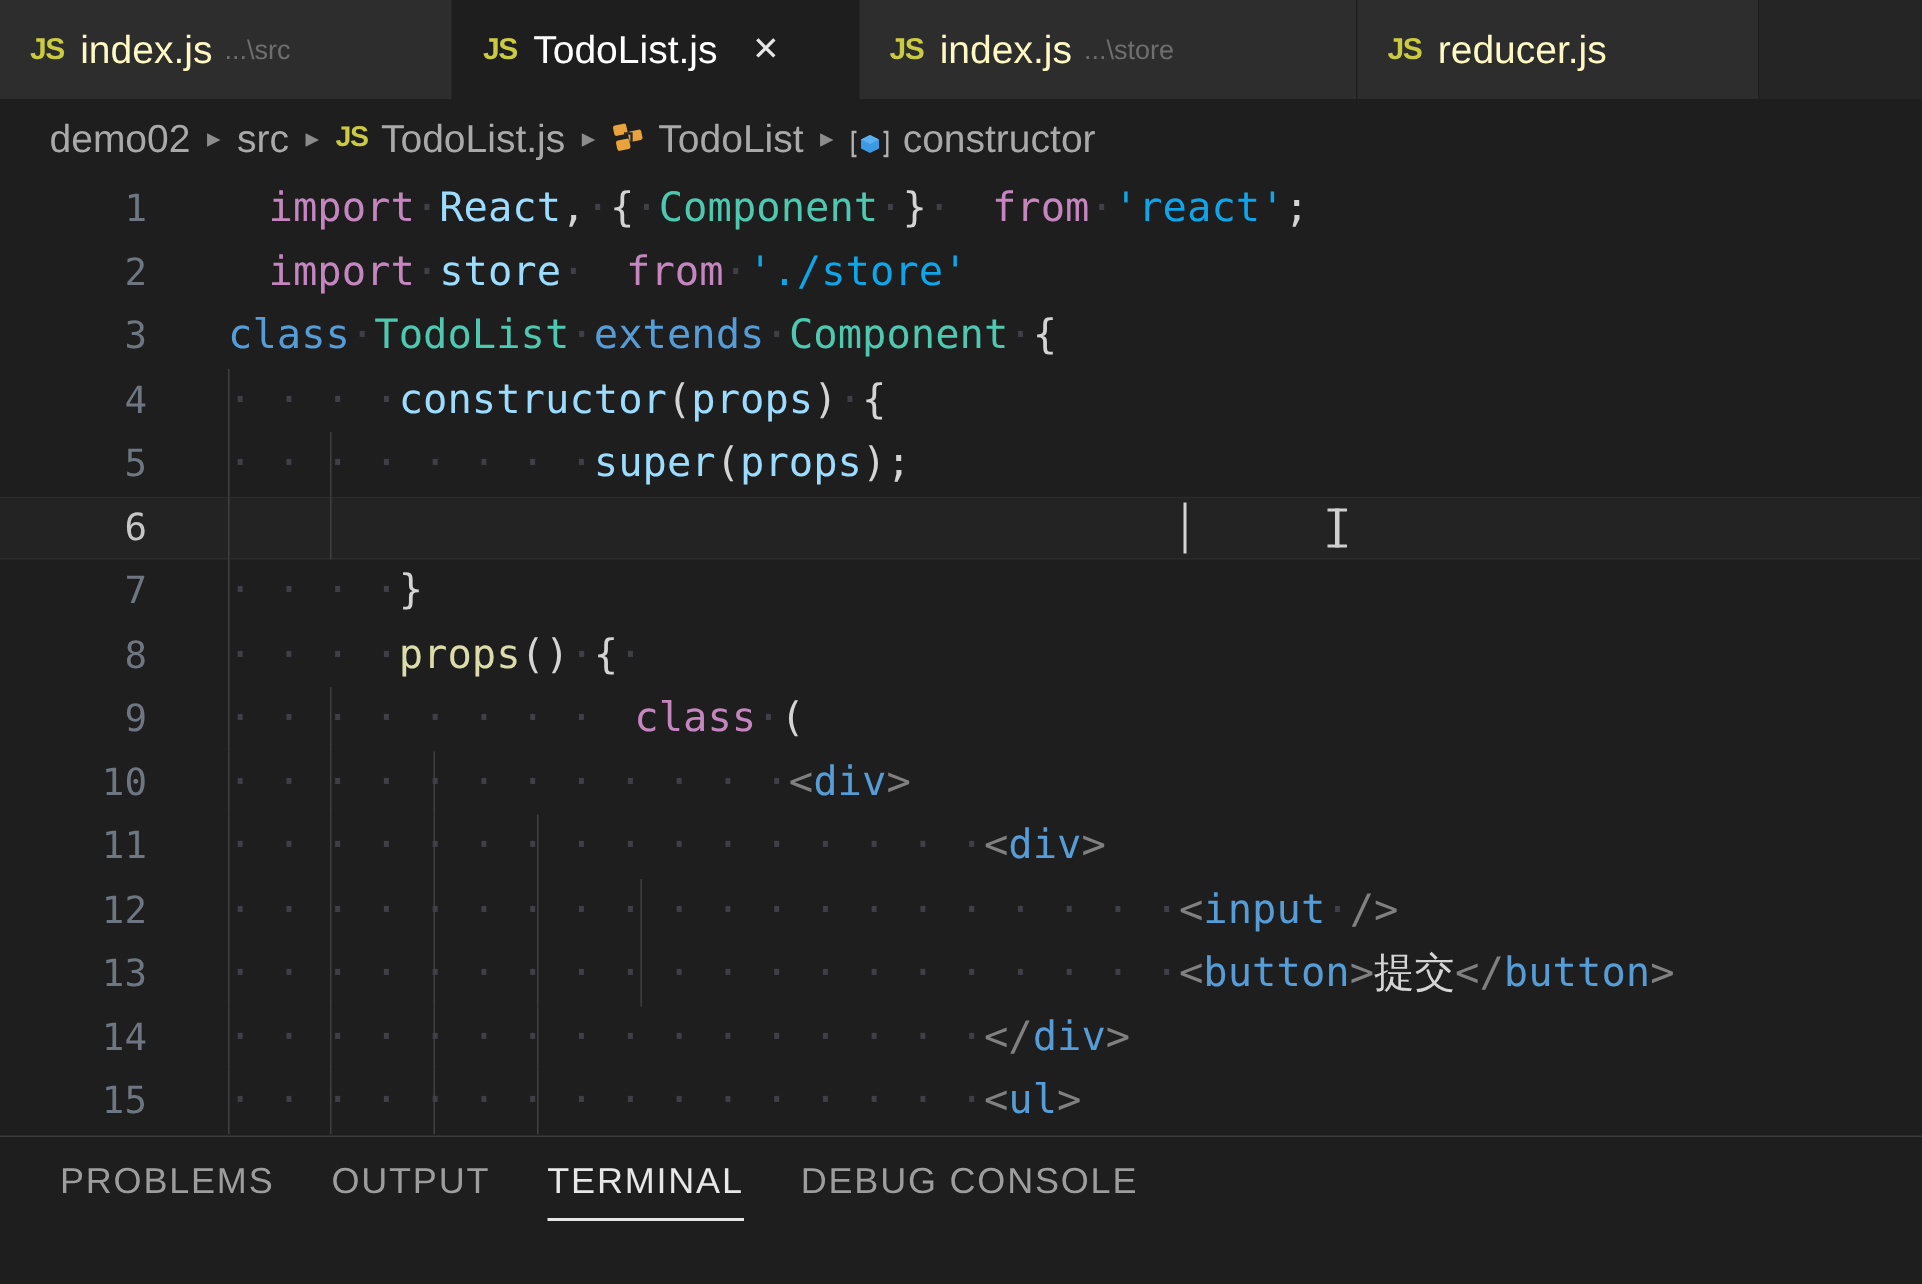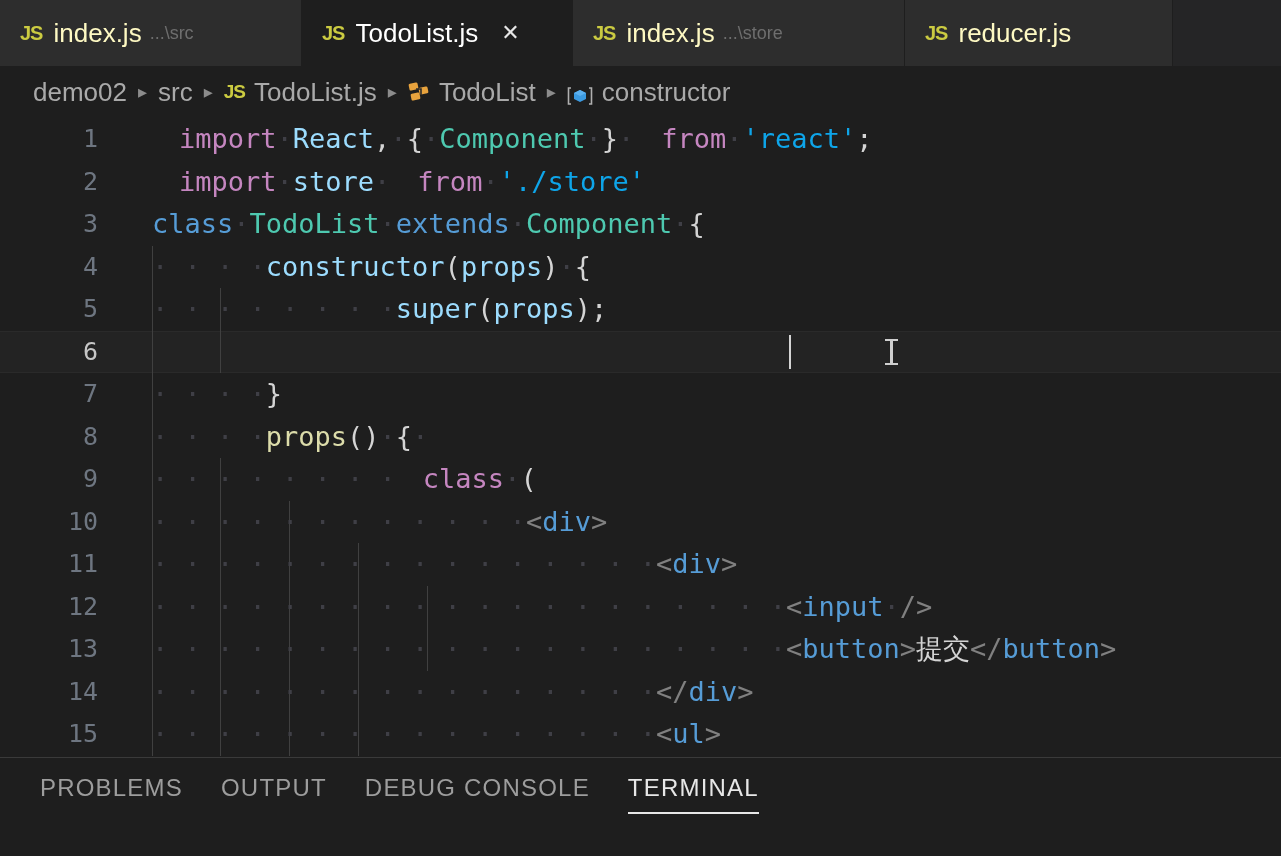--- a/index.html
+++ b/index.html
@@ -271,19 +271,19 @@
       <span class="code"><span class="ws">·&nbsp;·&nbsp;·&nbsp;·&nbsp;·&nbsp;·&nbsp;·&nbsp;·&nbsp;·&nbsp;·&nbsp;·&nbsp;·&nbsp;·&nbsp;·&nbsp;·&nbsp;·</span><span class="tagbr">&lt;</span><span class="tag">ul</span><span class="tagbr">&gt;</span></span>
     </div>
 
   </div>
 
   <div class="paneldiv"></div>
   <div class="panel">
     <div class="ptabs">
       <div class="ptab">PROBLEMS</div>
       <div class="ptab">OUTPUT</div>
+      <div class="ptab sel">TERMINAL</div>
       <div class="ptab">DEBUG CONSOLE</div>
-      <div class="ptab sel">TERMINAL</div>
     </div>
 
   </div>
 
 </div>
 
 </body></html>

